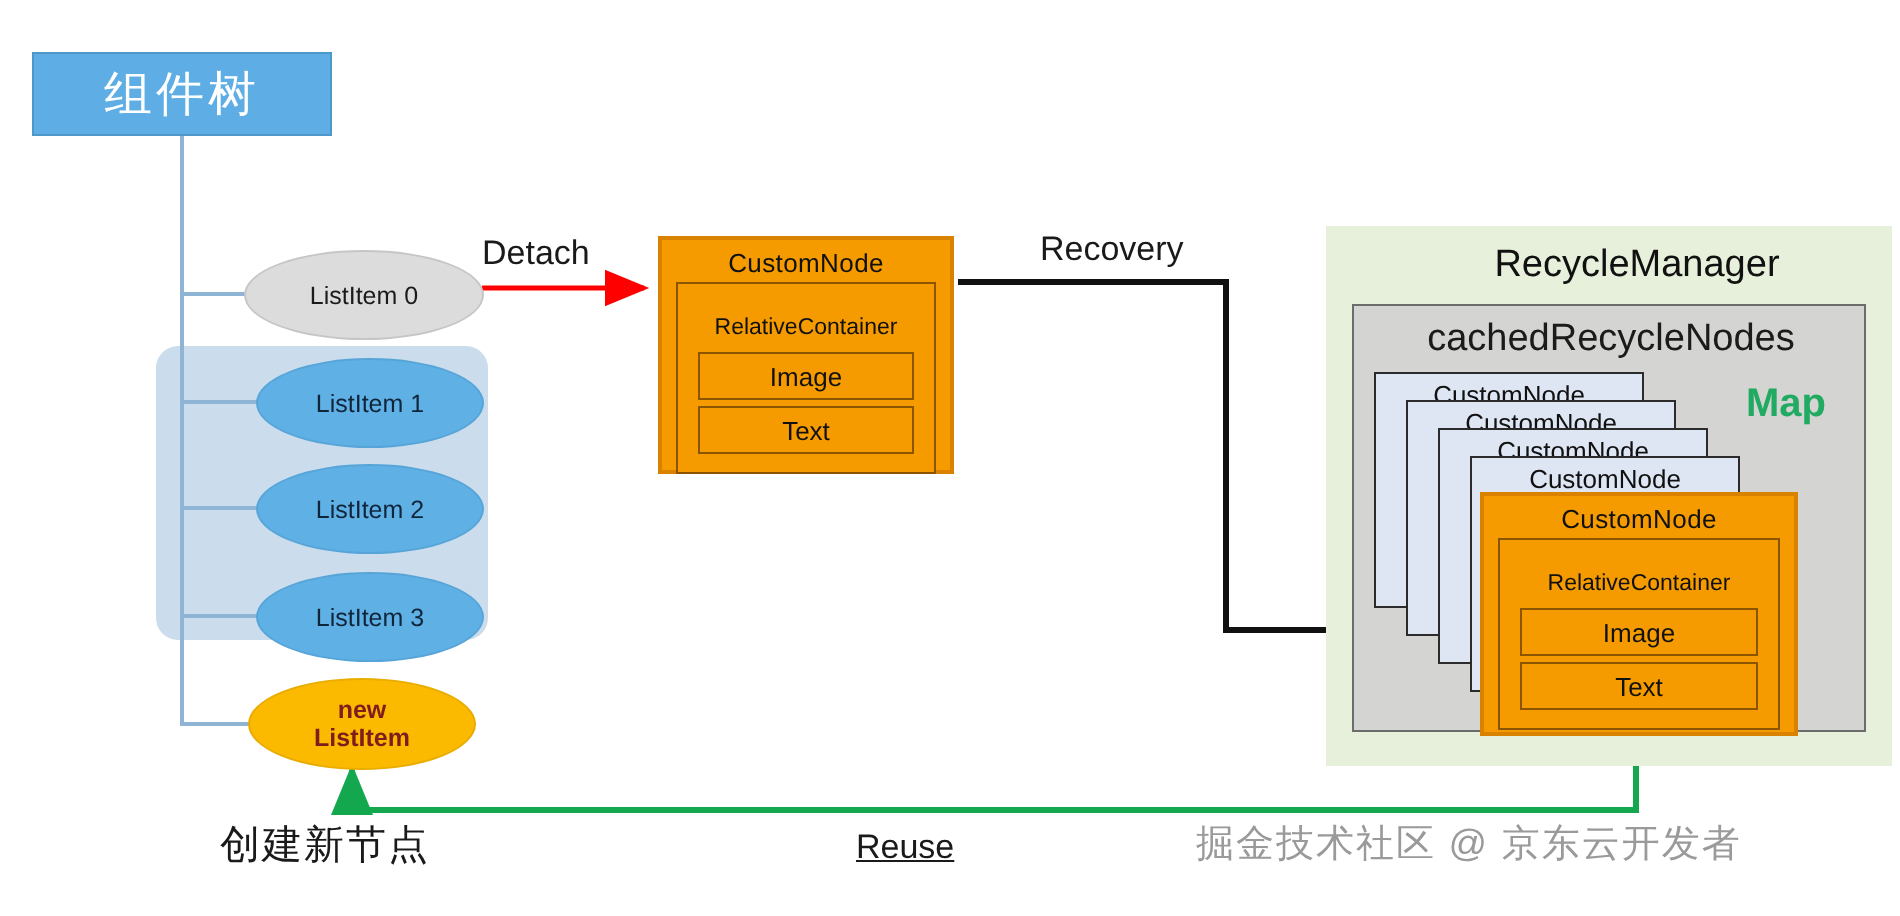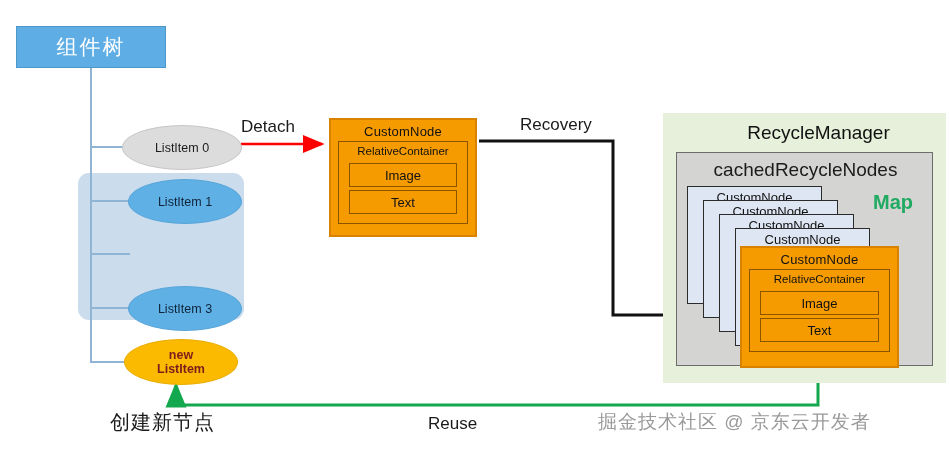--- a/index.html
+++ b/index.html
@@ -9,21 +9,21 @@
     background:#ffffff;
   }
   #canvas{position:absolute;left:0;top:0;width:950px;height:458px;}
   .abs{position:absolute;}
 
   
   .tree-root{
     left:16px;top:26px;width:148px;height:40px;
     background:#5EADE4;border:1px solid #4E97C9;
     display:flex;align-items:center;justify-content:center;
-    color:#ffffff;font-size:21px;letter-spacing:2px;
+    color:#ffffff;font-size:24px;letter-spacing:2px;
   }
 
   
   .oval{
     display:flex;align-items:center;justify-content:center;
     text-align:center;border-radius:50%;
     color:#1b1b1b;line-height:1.12;
   }
   .oval-gray{
     left:122px;top:125px;width:118px;height:43px;
@@ -55,34 +55,34 @@
   .tline{background:#8FB4D4;}
   .trunk{left:90px;top:66px;width:1.6px;height:296px;}
   .branch{height:1.6px;left:90px;width:40px;}
 
   
   .lbl{color:#1a1a1a;white-space:nowrap;}
   .lbl-remove{left:110px;top:88px;font-size:20px;letter-spacing:1px;}
   .lbl-create{left:110px;top:409px;font-size:20px;letter-spacing:1px;}
   .lbl-detach{left:241px;top:117px;font-size:17px;}
   .lbl-recovery{left:520px;top:115px;font-size:17px;}
-  .lbl-reuse{left:428px;top:414px;font-size:17px;}
+  .lbl-reuse{left:428px;top:414px;font-size:17px;text-decoration:underline;}
 
   
   .cnode{
     background:#F59B00;border:2px solid #D98200;
     box-sizing:border-box;
   }
   .cnode-title{
     text-align:center;color:#111;font-size:13px;
     padding-top:4px;padding-bottom:2px;letter-spacing:.2px;
   }
   .cnode-inner{
     border:1.4px solid #8a5400;margin:0 7px 7px 7px;
-    padding-top:3px;padding-bottom:6px;background:#F59B00;
+    padding-top:16px;padding-bottom:6px;background:#F59B00;
   }
   .rc-title{text-align:center;color:#111;font-size:11.5px;padding-bottom:3px;}
   .slot{
     border:1.4px solid #8a5400;margin:3px 10px;height:22px;
     display:flex;align-items:center;justify-content:center;
     font-size:13px;color:#111;background:#F59B00;
   }
   .cnode-a{left:329px;top:118px;width:148px;height:119px;}
   .cnode-b{left:740px;top:246px;width:159px;height:122px;}
 
@@ -161,20 +161,21 @@
   <div class="abs tline branch" style="top:200px;"></div>
   <div class="abs tline branch" style="top:253px;"></div>
   <div class="abs tline branch" style="top:307px;"></div>
   <div class="abs tline branch" style="top:361px;"></div>
 
   <div class="abs tree-root">组件树</div>
 
 
   <div class="abs oval oval-gray">ListItem 0</div>
   <div class="abs oval oval-blue oval-b1">ListItem 1</div>
+  <div class="abs oval oval-blue oval-b2">ListItem 2</div>
   <div class="abs oval oval-blue oval-b3">ListItem 3</div>
 
   <div class="abs oval oval-new">
     <span>new</span>
     <span>ListItem</span>
   </div>
 
   <div class="abs lbl lbl-create">创建新节点</div>
 
   <div class="abs lbl lbl-detach">Detach</div>

